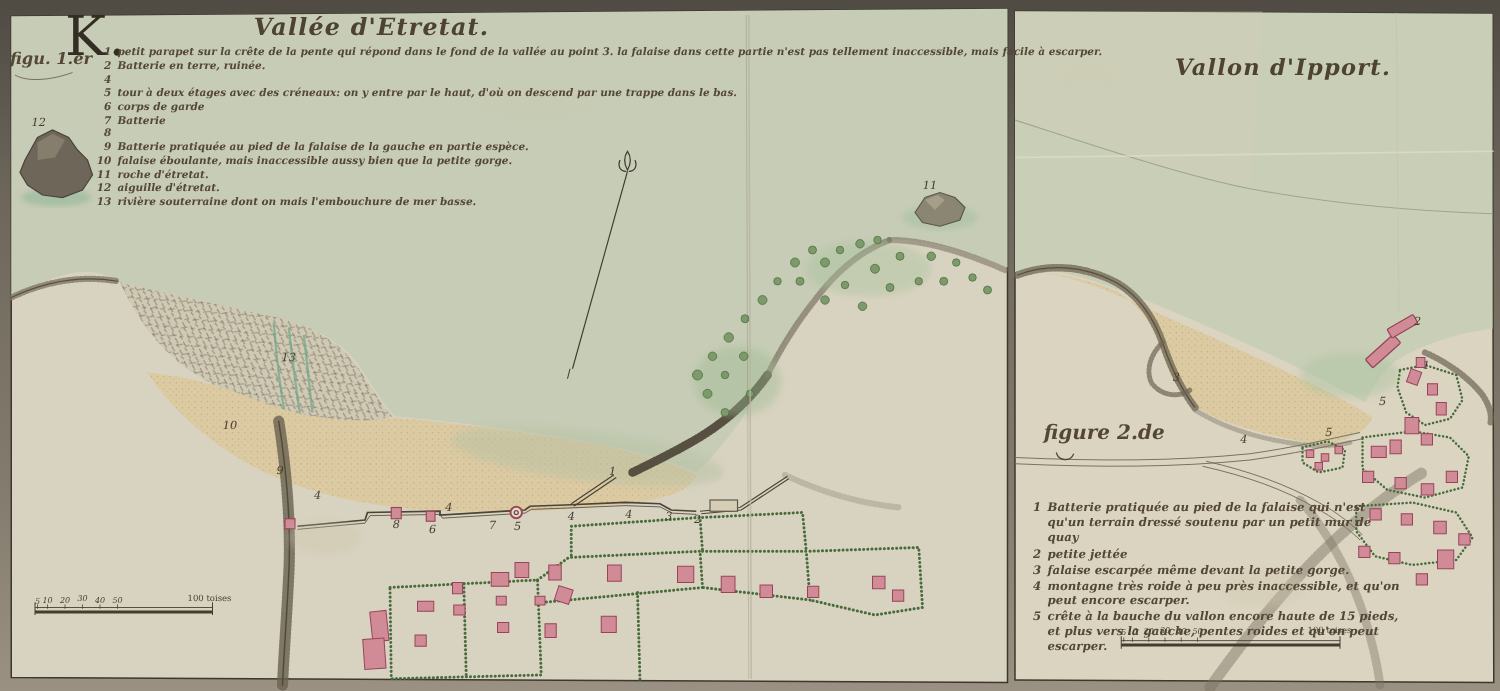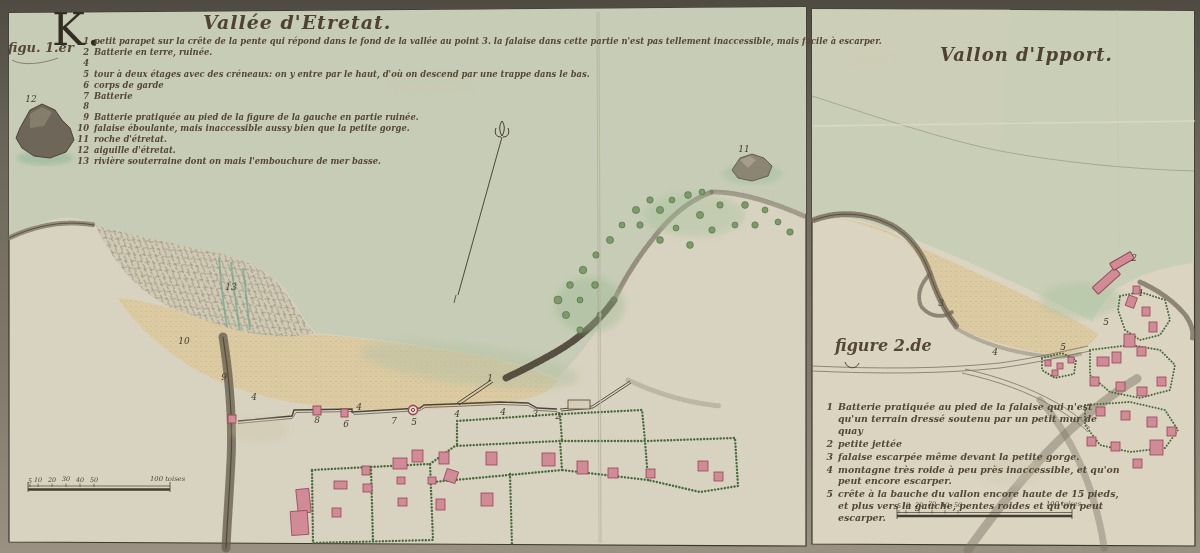--- a/index.html
+++ b/index.html
@@ -14,21 +14,21 @@
   #left-title{left:203px;top:11px;font-size:19px;letter-spacing:1px;color:#4e4232;}
   #right-title{left:940px;top:44px;font-size:18px;letter-spacing:1px;color:#4e4232;}
   #figure2-label{left:835px;top:336px;font-size:16px;}
   #left-legend{left:74px;top:36px;width:690px;font-size:8.4px;line-height:10.9px;}
   #left-legend .row{display:flex;white-space:nowrap;}
   #left-legend .num{width:15px;text-align:right;margin-right:5px;flex:none;}
   #right-legend{left:822px;top:401px;width:302px;font-size:9.4px;line-height:11.9px;}
   #right-legend .row{display:flex;margin-bottom:1px;}
   #right-legend .num{width:11px;text-align:right;margin-right:5px;flex:none;}
   .tick{position:absolute;font-size:6.4px;font-style:italic;color:#4a4134;transform:translateX(-50%);}
-  .endlbl{position:absolute;font-size:6.8px;font-style:italic;color:#4a4134;}
+  .endlbl{position:absolute;font-size:6.8px;color:#4a4134;}
   .pt{position:absolute;font-size:9px;font-style:italic;color:#463c2e;transform:translate(-50%,-50%);}
 </style>
 </head>
 <body>
 
 <div id="photo">
 
 <svg width="1200" height="553" viewBox="0 0 1200 553">
   <defs>
     <filter id="b2">
@@ -360,21 +360,21 @@
       </div>
   <div class="row">
         <span class="num">7</span>
         <span>Batterie</span>
       </div>
   <div class="row">
         <span class="num">8</span>
       </div>
   <div class="row">
         <span class="num">9</span>
-        <span>Batterie pratiquée au pied de la figure de la gauche en partie ruinée.</span>
+        <span>Batterie pratiquée au pied de la falaise de la gauche en partie espèce.</span>
       </div>
   <div class="row">
         <span class="num">10</span>
         <span>falaise éboulante, mais inaccessible aussy bien que la petite gorge.</span>
       </div>
   <div class="row">
         <span class="num">11</span>
         <span>roche d'étretat.</span>
       </div>
   <div class="row">

